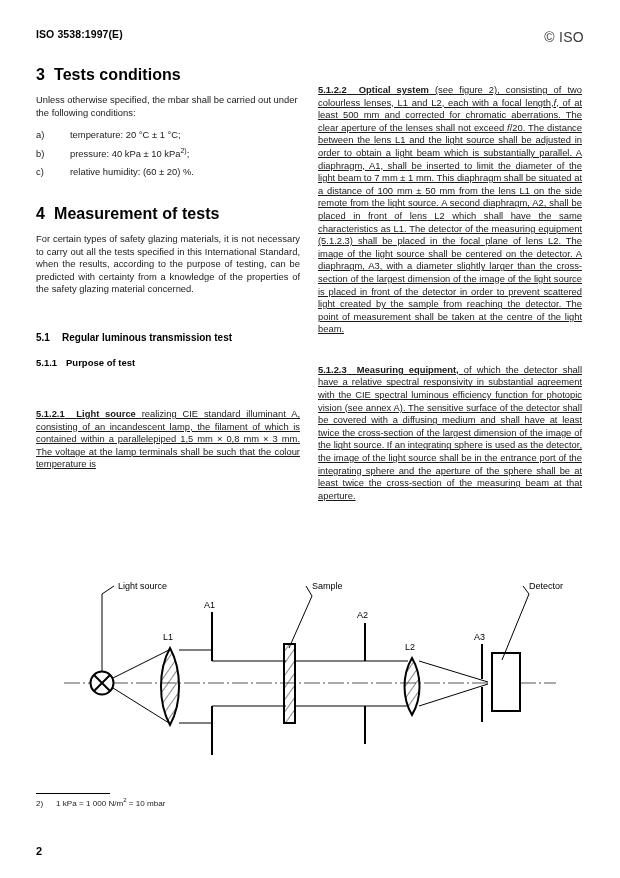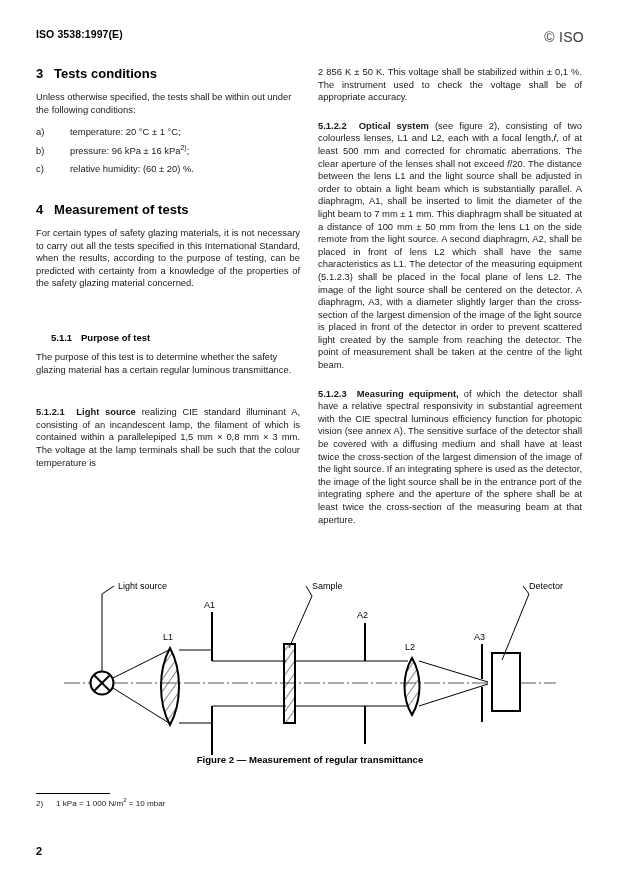--- a/index.html
+++ b/index.html
@@ -50,21 +50,21 @@
   
   .col {
     position: absolute;
     top: 66px;
     width: 264px;
   }
   .col-left  { left: 36px; }
   .col-right { left: 318px; }
 
   h2.clause {
-    font-size: 13px;
+    font-size: 16px;
     font-weight: bold;
     margin: 0 0 10px 0;
     letter-spacing: 0.05px;
     color: #000;
   }
   h2.clause .num {
     display: inline-block;
     width: 18px;
   }
   h3.subclause {
@@ -73,21 +73,21 @@
     margin: 0 0 8px 0;
     color: #000;
   }
   h3.subclause .num {
     display: inline-block;
     width: 26px;
   }
   h4.subsub {
     font-size: 9.5px;
     font-weight: bold;
-    margin: 0 0 8px 15px;
+    margin: 0 0 8px 0;
     color: #000;
   }
   h4.subsub .num {
     display: inline-block;
     width: 30px;
   }
 
   p.body {
     font-size: 9.4px;
     line-height: 12.6px;
@@ -95,23 +95,24 @@
     text-align: justify;
     color: #1a1a1a;
     -webkit-hyphens: none;
     hyphens: none;
   }
   p.body.ragged { text-align: left; }
 
   p.runin {
     font-size: 9.4px;
     line-height: 12.6px;
-    margin: 0 0 10px 0;
+    margin: 12px 0 10px 0;
     text-align: justify;
     color: #1a1a1a;
+    text-decoration: underline;
   }
   p.runin .lead {
     font-weight: bold;
   }
 
   .gap-sm { height: 6px; }
   .gap-md { height: 14px; }
   .gap-lg { height: 20px; }
 
   
@@ -208,68 +209,69 @@
     <div class="header-left">ISO 3538:1997(E)</div>
     <div class="header-right">© ISO</div>
   </div>
 
   <div class="col col-left">
 
     <h2 class="clause">
       <span class="num">3</span><span>Tests conditions</span>
     </h2>
 
-    <p class="body ragged">Unless otherwise specified, the tests shall be within out under the following conditions:</p>
+    <p class="body ragged">Unless otherwise specified, the mbar shall be carried out under the following conditions:</p>
 
     <ul class="alpha">
       <li>
         <span class="marker">a)</span><span>temperature: 20 °C ± 1 °C;</span>
       </li>
       <li>
-        <span class="marker">b)</span><span>pressure: 96 kPa ± 16 kPa</span><sup class="fn">2)</sup><span>;</span>
+        <span class="marker">b)</span><span>pressure: 40 kPa ± 10 kPa</span><sup class="fn">2)</sup><span>;</span>
       </li>
       <li>
         <span class="marker">c)</span><span>relative humidity: (60 ± 20) %.</span>
       </li>
     </ul>
 
     <div class="gap-lg"></div>
 
     <h2 class="clause">
       <span class="num">4</span><span>Measurement of tests</span>
     </h2>
 
     <p class="body">For certain types of safety glazing materials, it is not necessary to carry out all the tests specified in this International Standard, when the results, according to the purpose of testing, can be predicted with certainty from a knowledge of the properties of the safety glazing material concerned.</p>
 
     <div class="gap-lg"></div>
 
 
     <div class="gap-sm"></div>
 
+    <h3 class="subclause">
+      <span class="num">5.1</span><span>Regular luminous transmission test</span>
+    </h3>
 
     <div class="gap-sm"></div>
 
     <h4 class="subsub">
       <span class="num">5.1.1</span><span>Purpose of test</span>
     </h4>
 
-    <p class="body ragged">The purpose of this test is to determine whether the safety glazing material has a certain regular luminous transmittance.</p>
 
     <div class="gap-md"></div>
 
 
     <div class="gap-sm"></div>
 
     <p class="runin"><span class="lead">5.1.2.1</span>&nbsp;&nbsp;<span class="lead">Light source</span> <span>realizing CIE standard illuminant A, consisting of an incandescent lamp, the filament of which is contained within a parallelepiped 1,5 mm × 0,8 mm × 3 mm. The voltage at the lamp terminals shall be such that the colour temperature is</span></p>
 
   </div>
 
   <div class="col col-right">
 
-    <p class="body">2 856 K ± 50 K. This voltage shall be stabilized within ± 0,1 %. The instrument used to check the voltage shall be of appropriate accuracy.</p>
 
     <div class="gap-sm"></div>
 
     <p class="runin"><span class="lead">5.1.2.2</span>&nbsp;&nbsp;<span class="lead">Optical system</span> <span>(see figure 2), consisting of two colourless lenses, L1 and L2, each with a focal length,</span><span class="ital">f</span><span>, of at least 500 mm and corrected for chromatic aberrations. The clear aperture of the lenses shall not exceed</span> <span class="ital">f</span><span>/20. The distance between the lens L1 and the light source shall be adjusted in order to obtain a light beam which is substantially parallel. A diaphragm, A1, shall be inserted to limit the diameter of the light beam to 7 mm ± 1 mm. This diaphragm shall be situated at a distance of 100 mm ± 50 mm from the lens L1 on the side remote from the light source. A second diaphragm, A2, shall be placed in front of lens L2 which shall have the same characteristics as L1. The detector of the measuring equipment (5.1.2.3) shall be placed in the focal plane of lens L2. The image of the light source shall be centered on the detector. A diaphragm, A3, with a diameter slightly larger than the cross-section of the largest dimension of the image of the light source is placed in front of the detector in order to prevent scattered light created by the sample from reaching the detector. The point of measurement shall be taken at the centre of the light beam.</span></p>
 
     <div class="gap-sm"></div>
 
     <p class="runin"><span class="lead">5.1.2.3</span>&nbsp;&nbsp;<span class="lead">Measuring equipment,</span> <span>of which the detector shall have a relative spectral responsivity in substantial agreement with the CIE spectral luminous efficiency function for photopic vision (see annex A). The sensitive surface of the detector shall be covered with a diffusing medium and shall have at least twice the cross-section of the largest dimension of the image of the light source. If an integrating sphere is used as the detector, the image of the light source shall be in the entrance port of the integrating sphere and the aperture of the sphere shall be at least twice the cross-section of the measuring beam at that aperture.</span></p>
 
   </div>
@@ -359,21 +361,20 @@
         <line x1="446" y1="109" x2="446" y2="144" stroke="#000" stroke-width="2"></line>
       </g>
       <text x="438" y="62" font-family="'Liberation Sans',sans-serif" font-size="9" fill="#000">A3</text>
 
       <rect x="456" y="75" width="28" height="58" fill="#fff" stroke="#000" stroke-width="2"></rect>
       <polyline points="466,82 493,16 487,8" fill="none" stroke="#000" stroke-width="1"></polyline>
       <text x="493" y="11" font-family="'Liberation Sans',sans-serif" font-size="9" fill="#000">Detector</text>
     </svg>
   </div>
 
-  <div class="fig-caption">Figure 2 — Measurement of regular transmittance</div>
 
   <div class="footnote-rule"></div>
   <div class="footnote">
     <span class="fnum">2)</span><span>1 kPa = 1 000 N/m</span><sup>2</sup><span> = 10 mbar</span>
   </div>
 
   <div class="folio">2</div>
 
 </div>
 

